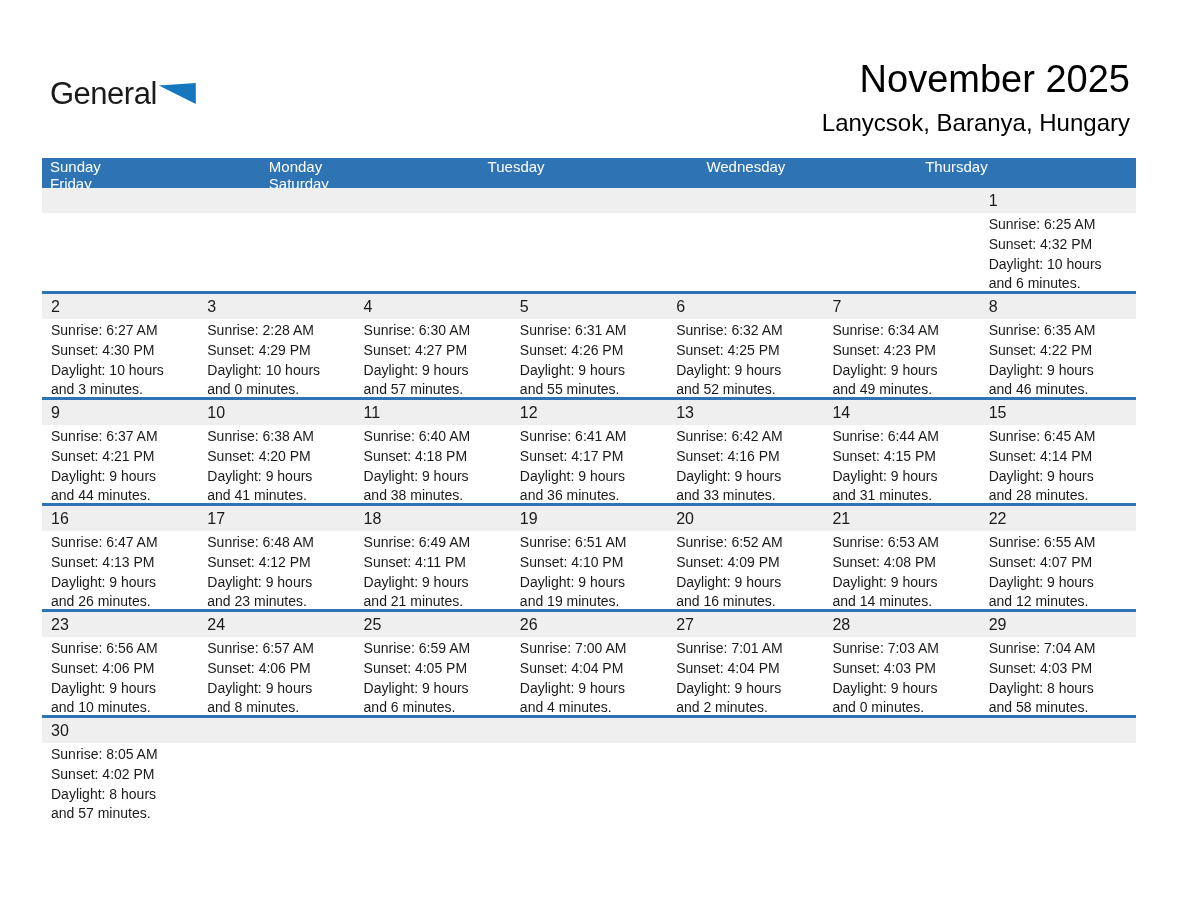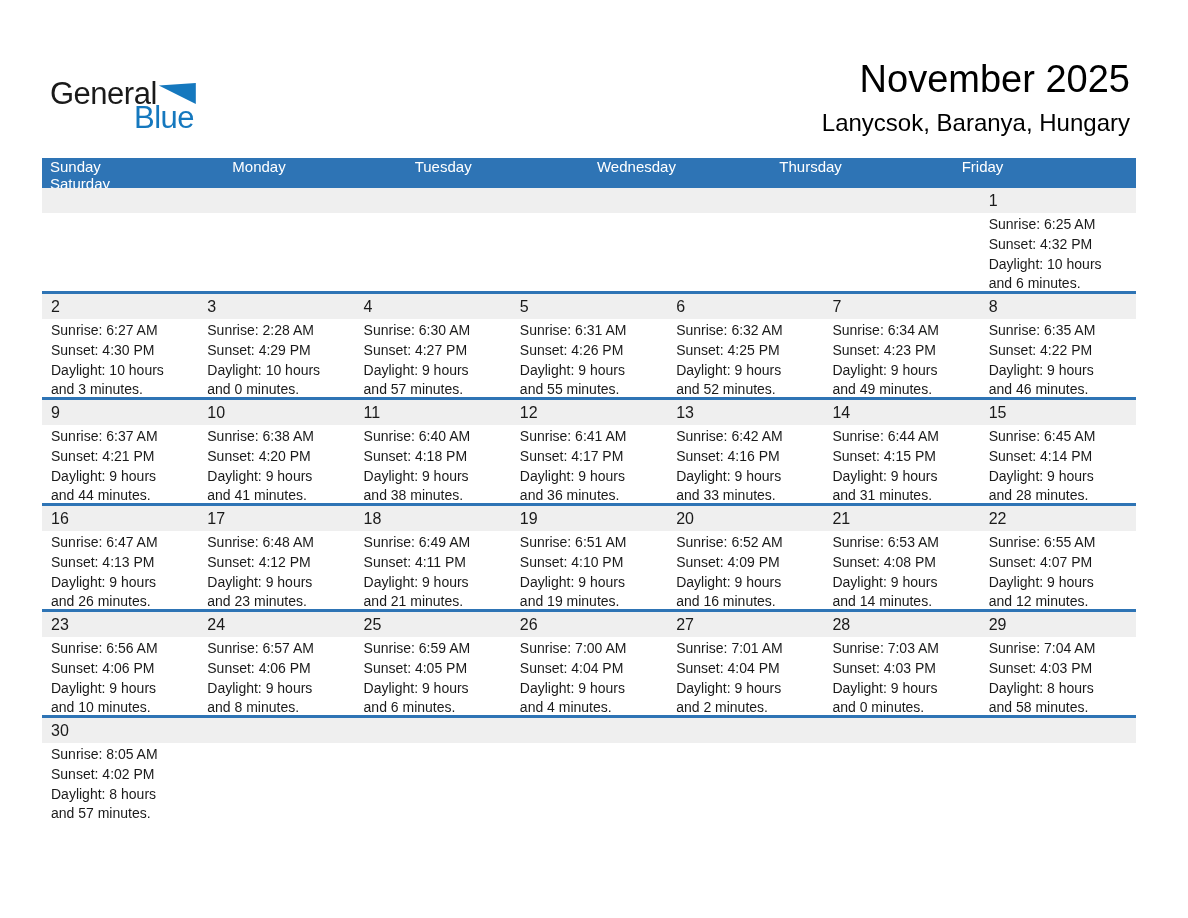--- a/index.html
+++ b/index.html
@@ -31,21 +31,21 @@
   }
 
   
   .titles { position:absolute; top:58px; right:58px; text-align:right; }
   .title { font-size:38px; font-weight:400; color:#000000; line-height:1.15; }
   .subtitle { font-size:24px; font-weight:400; color:#000; margin-top:7px; }
 
   
   .cal { position:absolute; left:42px; top:158px; width:1094px; }
   .cal-head {
-    display:grid; grid-template-columns:repeat(6,1fr);
+    display:grid; grid-template-columns:repeat(5,1fr);
     background:var(--accent-blue,#2E74B5);
     height:30px; align-items:center;
   }
   .hcell { color:var(--header-text,#fff); font-size:15px; padding-left:8px; }
 
   .week {
     display:grid; grid-template-columns:repeat(7,1fr);
     position:relative; height:106px;
     border-bottom:3px solid var(--accent-blue,#2E74B5);
   }
@@ -62,21 +62,20 @@
 </head>
 <body>
 
 <div class="page" style="--accent-blue: #2E74B5; --day-strip: #EFEFEF; --logo-blue: #1578BE; --header-text: #FFFFFF; --body-text: #1A1A1A;">
 
   <div class="logo">
     <div class="logo-row">
       <span class="logo-general">General</span>
       <span class="logo-tri"></span>
     </div>
-    <div class="logo-blue">Blue</div>
   </div>
 
   <div class="titles">
     <div class="title">November 2025</div>
     <div class="subtitle">Lanycsok, Baranya, Hungary</div>
   </div>
 
   <div class="cal">
     <div class="cal-head" id="cal-head">
         <div class="hcell">Sunday</div>

